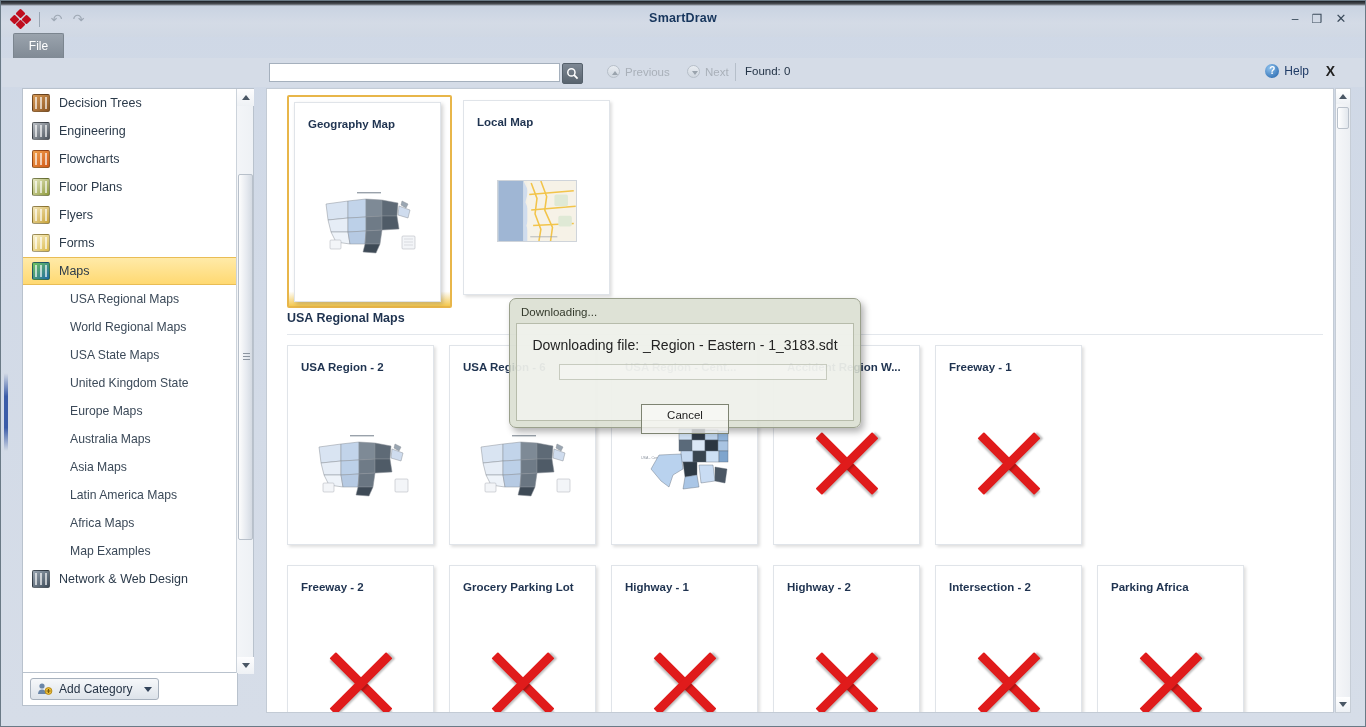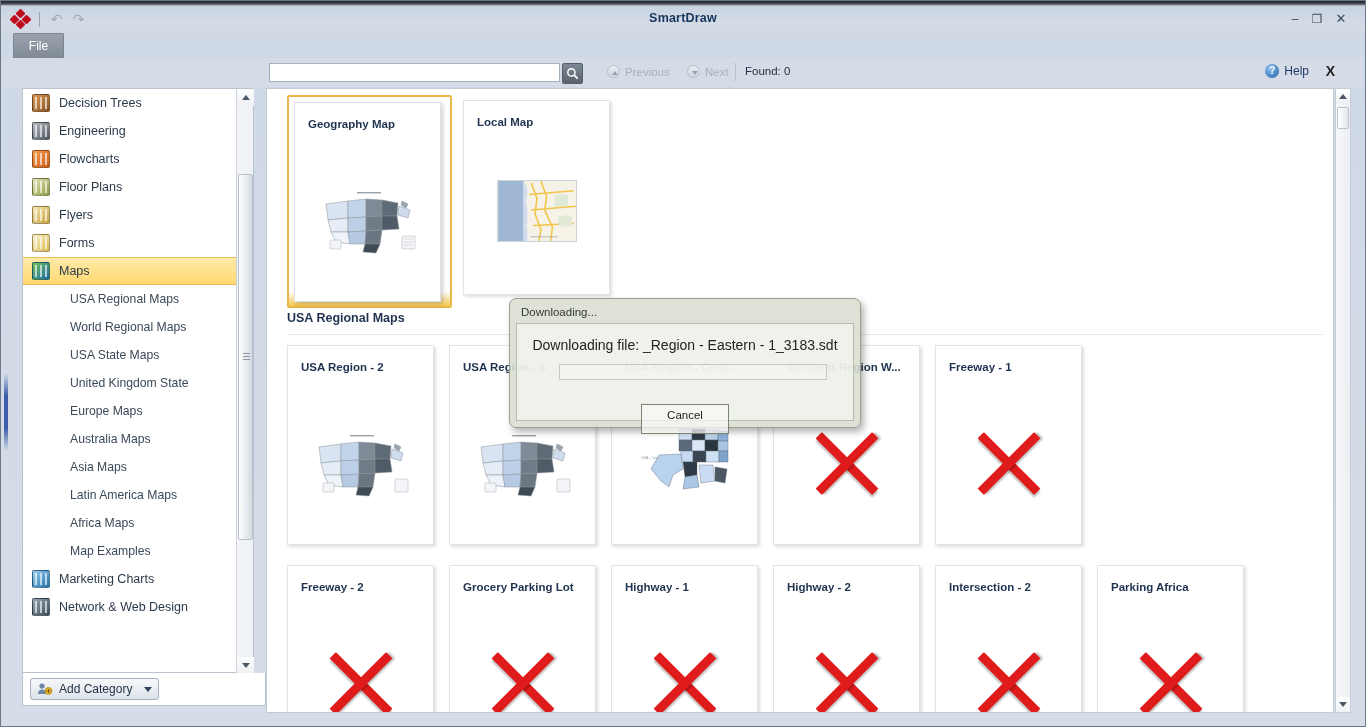--- a/index.html
+++ b/index.html
@@ -117,21 +117,21 @@
   #sb-up{ top:0; } #sb-down{ bottom:0; }
   .tri{ width:0;height:0;border-left:4px solid transparent;border-right:4px solid transparent;}
   .tri.up{ border-bottom:5px solid #4a5765;} .tri.down{ border-top:5px solid #4a5765;}
   #sb-thumb{ position:absolute; left:1px; top:85px; width:15px; height:366px;
     background:linear-gradient(90deg,#fdfdfd,#e5e9ef 60%,#d4dae2);
     border:1px solid #b8c0ca; border-radius:2px;}
   #sb-grip{ position:absolute; left:4px; top:50%; margin-top:-4px; width:7px; height:8px;
     background:repeating-linear-gradient(#8c95a0 0 1px,transparent 1px 3px);}
 
   
-  #addcat-bar{ position:absolute; left:21px; top:672px; width:244px; height:33px;
+  #addcat-bar{ position:absolute; left:21px; top:672px; width:216px; height:33px;
     background:#fff; border:1px solid #b9c2cd; border-top:none;}
   #addcat-btn{ position:absolute; left:7px; top:5px; height:22px; padding:0 6px;
     background:linear-gradient(#f6f8fa,#dde3ea); border:1px solid #a7b1bd; border-radius:3px;
     display:flex; align-items:center; gap:6px; font-size:12px; color:#253345;}
   #addcat-ico{ width:16px;height:14px;position:relative;}
   #addcat-caret{ width:0;height:0;border-left:4px solid transparent;border-right:4px solid transparent;
     border-top:5px solid #33445a; margin-left:6px;}
 
   
   #content{
@@ -327,26 +327,20 @@
           <span>Asia Maps</span>
         </div>
         <div class="sb-item sub">
           <span>Latin America Maps</span>
         </div>
         <div class="sb-item sub">
           <span>Africa Maps</span>
         </div>
         <div class="sb-item sub">
           <span>Map Examples</span>
-        </div>
-        <div class="sb-item">
-          <span class="sb-ico" style="background: linear-gradient(135deg, rgb(159, 210, 240), rgb(31, 111, 168));">
-            <i style="background: repeating-linear-gradient(90deg, rgba(255, 255, 255, 0.75) 0px, rgba(255, 255, 255, 0.75) 2px, transparent 2px, transparent 5px); opacity: 0.85;"></i>
-          </span>
-          <span>Marketing Charts</span>
         </div>
         <div class="sb-item">
           <span class="sb-ico" style="background: linear-gradient(135deg, rgb(154, 166, 178), rgb(60, 74, 88));">
             <i style="background: repeating-linear-gradient(90deg, rgba(255, 255, 255, 0.75) 0px, rgba(255, 255, 255, 0.75) 2px, transparent 2px, transparent 5px); opacity: 0.85;"></i>
           </span>
           <span>Network &amp; Web Design</span>
         </div>
       </div>
 
     <div id="sb-scroll">

